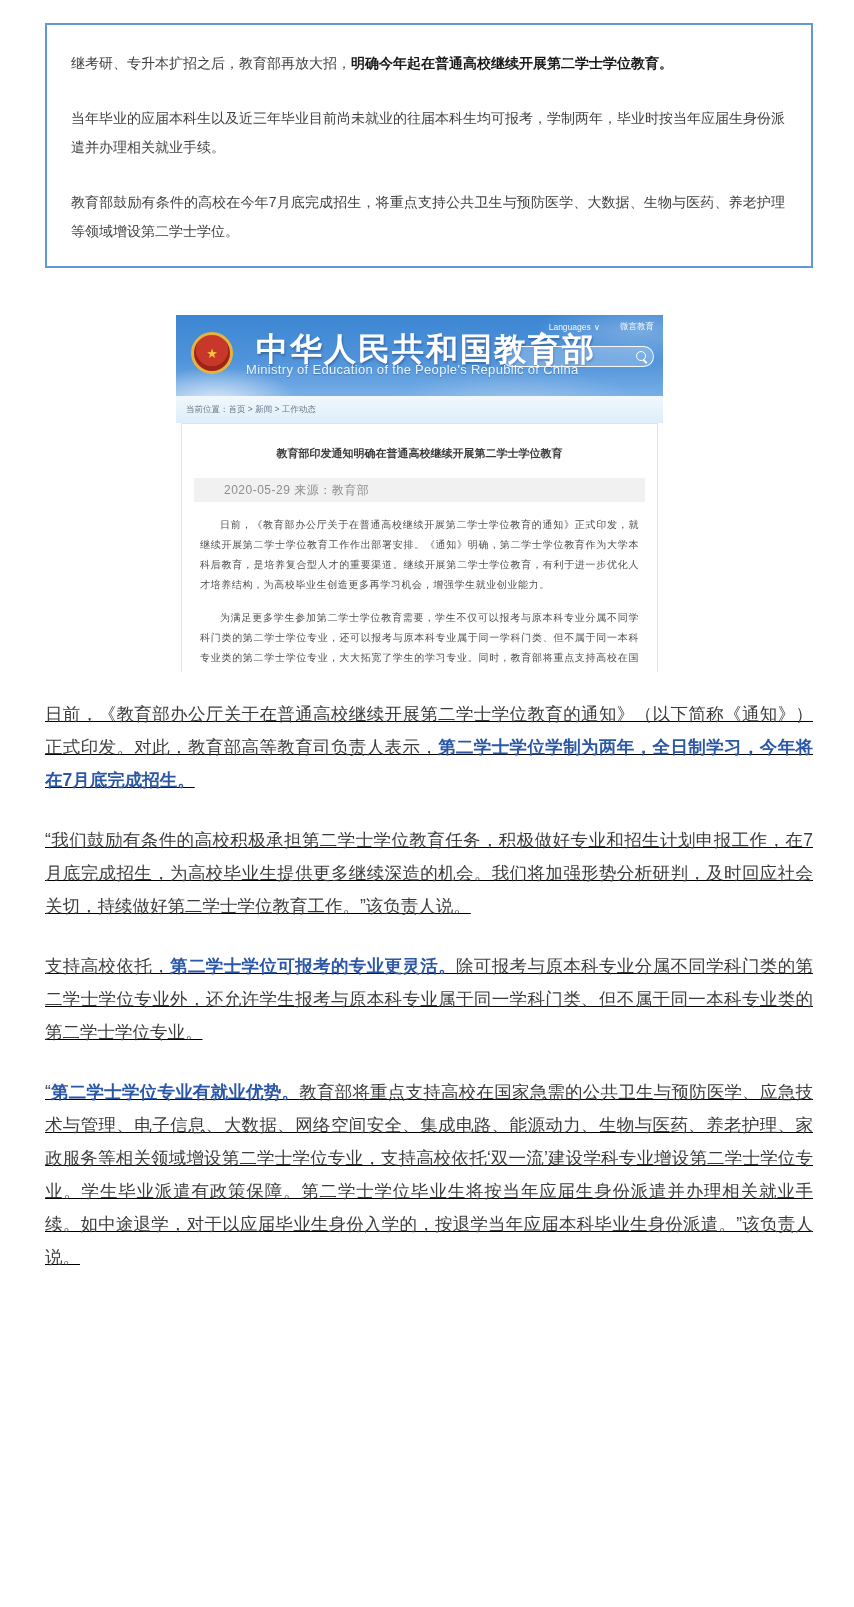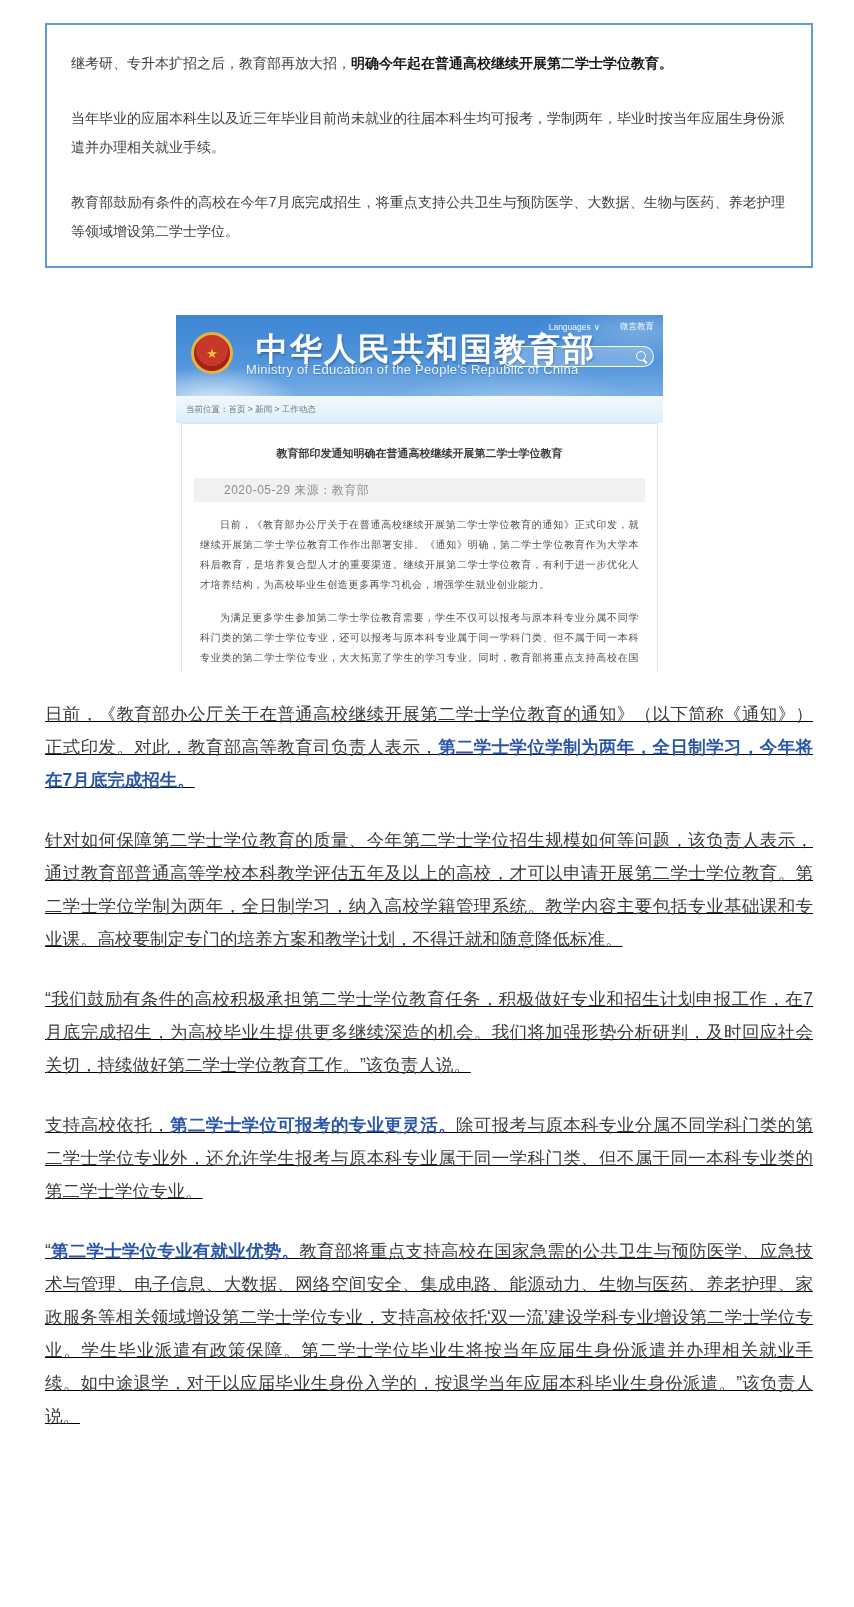--- a/index.html
+++ b/index.html
@@ -141,17 +141,16 @@
   <div class="moe-card">
     <div class="moe-title">教育部印发通知明确在普通高校继续开展第二学士学位教育</div>
     <div class="moe-meta">2020-05-29 来源：教育部</div>
     <p class="small">日前，《教育部办公厅关于在普通高校继续开展第二学士学位教育的通知》正式印发，就继续开展第二学士学位教育工作作出部署安排。《通知》明确，第二学士学位教育作为大学本科后教育，是培养复合型人才的重要渠道。继续开展第二学士学位教育，有利于进一步优化人才培养结构，为高校毕业生创造更多再学习机会，增强学生就业创业能力。</p>
     <p class="small">为满足更多学生参加第二学士学位教育需要，学生不仅可以报考与原本科专业分属不同学科门类的第二学士学位专业，还可以报考与原本科专业属于同一学科门类、但不属于同一本科专业类的第二学士学位专业，大大拓宽了学生的学习专业。同时，教育部将重点支持高校在国家急需的公共卫生与预防医学、应急技术与管理、电子信息、</p>
   </div>
 </div>
 
 <div class="article">
   <p><span>日前，《教育部办公厅关于在普通高校继续开展第二学士学位教育的通知》（以下简称《通知》）正式印发。对此，教育部高等教育司负责人表示，</span><span class="hl">第二学士学位学制为两年，全日制学习，今年将在7月底完成招生。</span></p>
-  <p><span>针对如何保障第二学士学位教育的质量、今年第二学士学位招生规模如何等问题，该负责人表示，通过教育部普通高等学校本科教学评估五年及以上的高校，才可以申请开展第二学士学位教育。第二学士学位学制为两年，全日制学习，纳入高校学籍管理系统。教学内容主要包括专业基础课和专业课。高校要制定专门的培养方案和教学计划，不得迁就和随意降低标准。</span></p>
   <p><span>“我们鼓励有条件的高校积极承担第二学士学位教育任务，积极做好专业和招生计划申报工作，在7月底完成招生，为高校毕业生提供更多继续深造的机会。我们将加强形势分析研判，及时回应社会关切，持续做好第二学士学位教育工作。”该负责人说。</span></p>
   <p><span>支持高校依托，</span><span class="hl">第二学士学位可报考的专业更灵活。</span><span>除可报考与原本科专业分属不同学科门类的第二学士学位专业外，还允许学生报考与原本科专业属于同一学科门类、但不属于同一本科专业类的第二学士学位专业。</span></p>
   <p><span>“</span><span class="hl">第二学士学位专业有就业优势。</span><span>教育部将重点支持高校在国家急需的公共卫生与预防医学、应急技术与管理、电子信息、大数据、网络空间安全、集成电路、能源动力、生物与医药、养老护理、家政服务等相关领域增设第二学士学位专业，支持高校依托‘双一流’建设学科专业增设第二学士学位专业。学生毕业派遣有政策保障。第二学士学位毕业生将按当年应届生身份派遣并办理相关就业手续。如中途退学，对于以应届毕业生身份入学的，按退学当年应届本科毕业生身份派遣。”该负责人说。</span></p>
 </div>
 
 </body></html>

